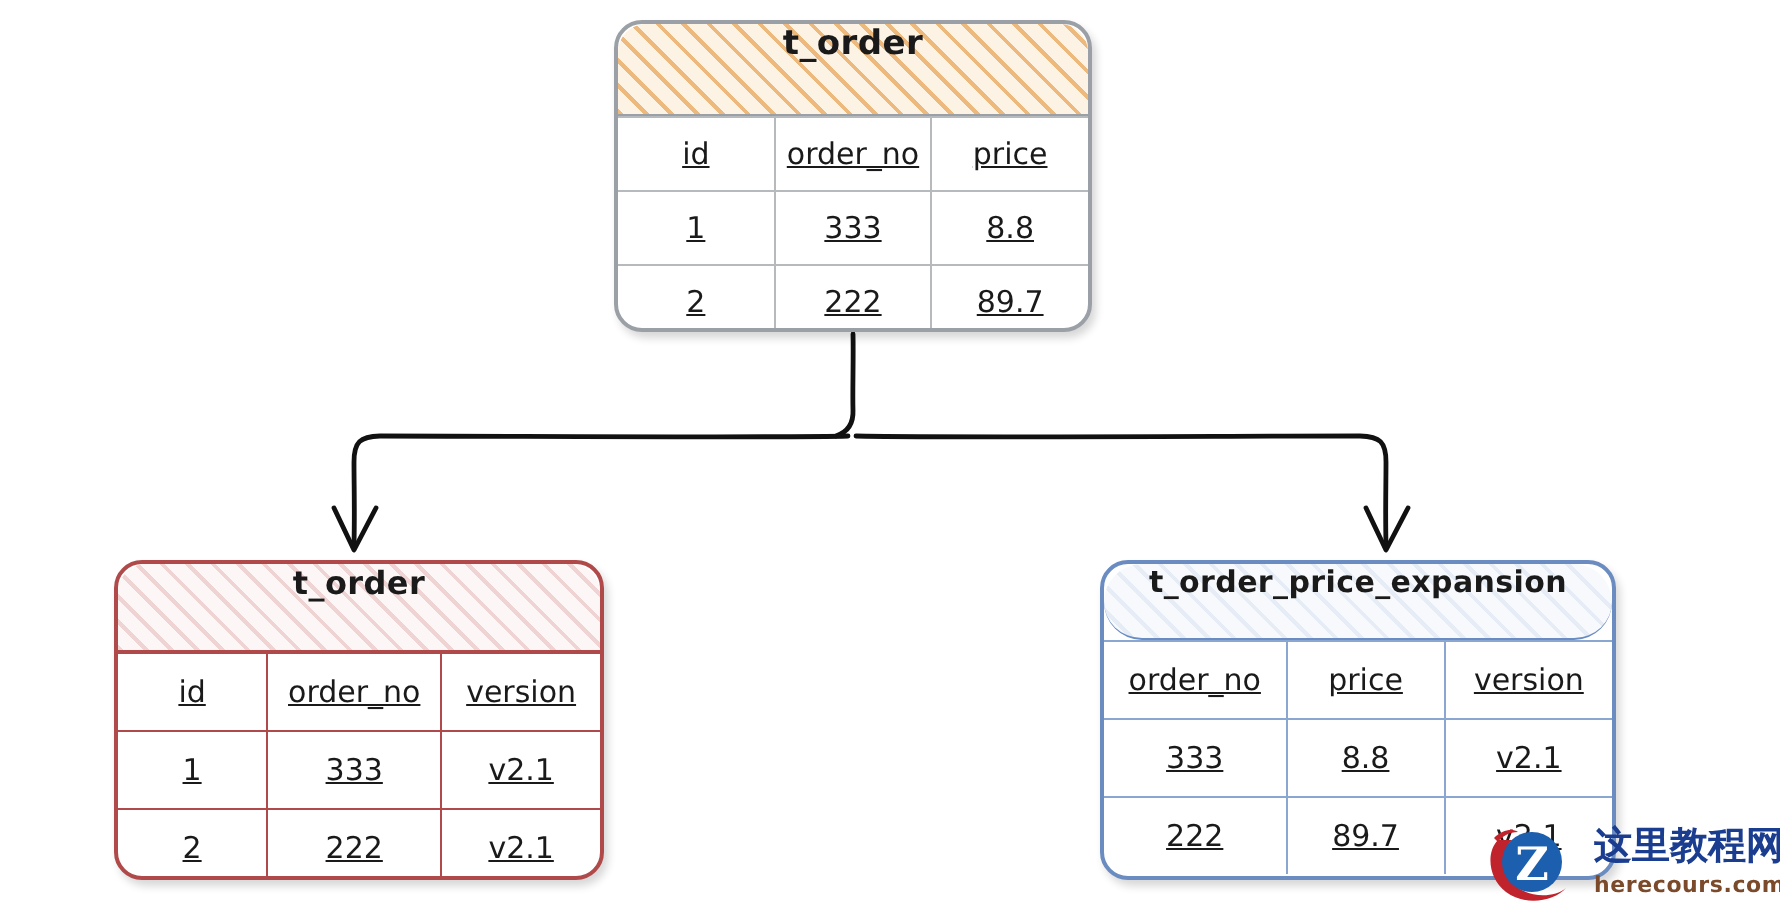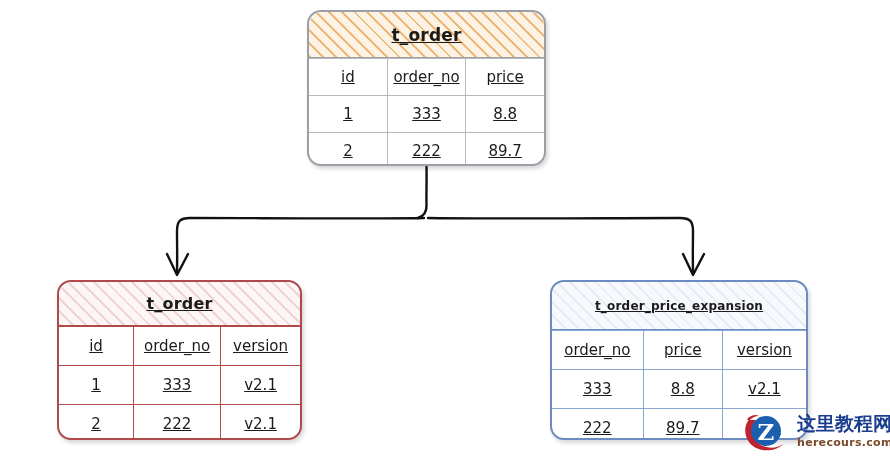--- a/index.html
+++ b/index.html
@@ -52,24 +52,22 @@
 
   .ent-title {
     position: relative;
     box-sizing: border-box;
     width: 100%;
     text-align: center;
     font-weight: bold;
     letter-spacing: 0.2px;
     color: #1a1a1a;
     display: flex;
-    align-items: center;
     justify-content: center;
     white-space: nowrap;
-    text-decoration: underline;
   }
   .ent-title span { position: relative; z-index: 2; }
 
   table.ent-table {
     width: 100%;
     border-collapse: collapse;
     table-layout: fixed;
   }
   table.ent-table td {
     text-align: center;
@@ -143,31 +141,32 @@
 
   
   #ent-right {
     left: 550px;
     top: 280px;
     width: 258px;
     height: 160px;
     border: 2px solid #6a8cc0;
   }
   #ent-right .ent-title {
-    height: 48px;
-    font-size: 12px;
+    height: 38px;
+    font-size: 15px;
     background-color: #f7f9fd;
     background-image: repeating-linear-gradient(
       45deg,
       rgba(120,150,200,0.13) 0px,
       rgba(120,150,200,0.13) 2px,
       rgba(255,255,255,0) 2px,
       rgba(255,255,255,0) 9px
     );
     border-bottom: 1.5px solid #6a8cc0;
+    border-radius: 21px;
   }
   #ent-right table.ent-table td {
     height: 38px;
     font-size: 15px;
     border: 1px solid #8aa7d2;
   }
   #ent-right table.ent-table tr td:first-child { border-left: none; }
   #ent-right table.ent-table tr td:last-child { border-right: none; }
   #ent-right table.ent-table tr:last-child td { border-bottom: none; }
 

